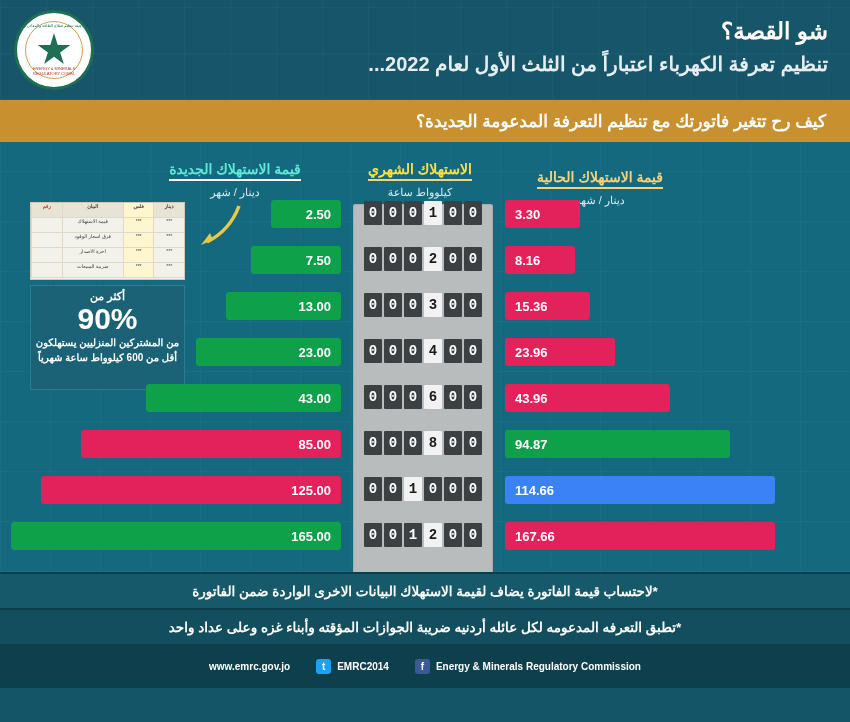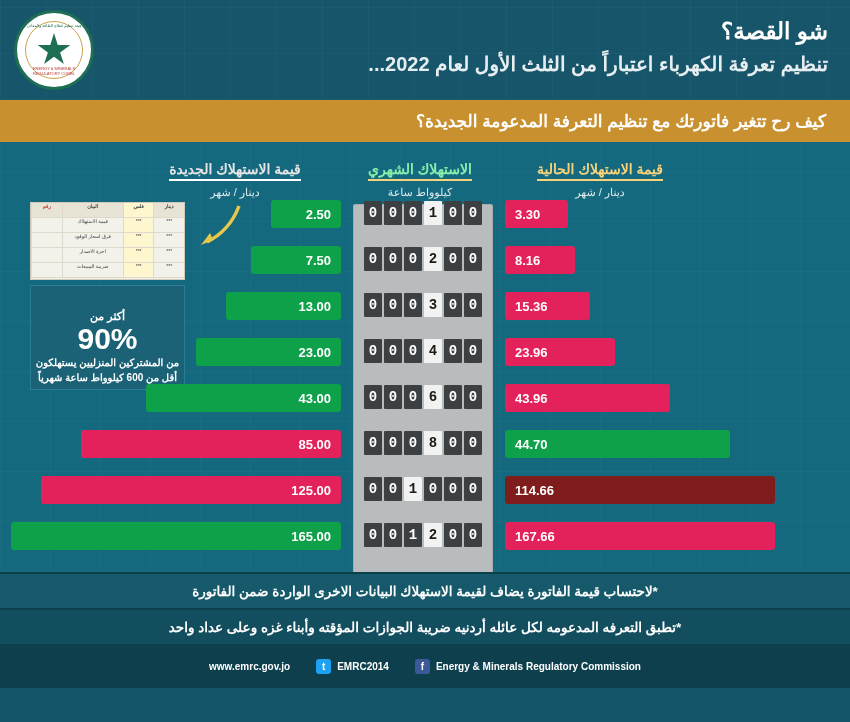--- a/index.html
+++ b/index.html
@@ -80,32 +80,32 @@
   .main::before{
     content:"";position:absolute;inset:0;
     background:
       repeating-linear-gradient(90deg, rgba(255,255,255,0.022) 0 1px, transparent 1px 50px),
       repeating-linear-gradient(0deg, rgba(255,255,255,0.022) 0 1px, transparent 1px 50px);
   }
 
   
   .col-head{ position:absolute; text-align:center; direction:rtl; }
   .col-head .t1{
-    color:#e5e5e5;font-size:14px;font-weight:bold;
+    color:#5eead4;font-size:14px;font-weight:bold;
     border-bottom:2px solid #ffffff; padding-bottom:2px; display:inline-block;
   }
-  .col-head.mid .t1{ color:#86efac; border-bottom-color:#f6d27a; }
+  .col-head.mid .t1{ color:#fde047; border-bottom-color:#f6d27a; }
   .col-head.right .t1{ color:#f6d27a; border-bottom-color:#f6d27a; }
   .col-head .t2{
     color:#dfe9ec;font-size:11px;margin-top:5px;
   }
 
   #head-new  { left:150px;  top:18px; width:170px; }
   #head-mid  { left:345px;  top:18px; width:150px; }
-  #head-cur  { left:510px;  top:18px; width:180px; }
+  #head-cur  { left:510px;  top:26px; width:180px; }
 
   
   .meter-panel{
     position:absolute; left:353px; top:62px; width:140px; height:518px;
     background:#b9bcbd; border-radius:3px;
     box-shadow: inset 0 0 0 1px #a7abac;
   }
 
   
   .rows{ position:absolute; left:0; top:0; width:850px; }
@@ -146,21 +146,21 @@
   .mt-row{ display:flex; height:15px; border-bottom:1px solid #ded9cb; font-size:5px; }
   .mt-row .c{ flex:1; border-left:1px solid #ded9cb; color:#444; padding:1px 2px; text-align:center; line-height:1.1;}
   .mt-row .c.w{ flex:2.2; }
   .mt-head{ background:#e7e4d6; font-weight:bold; color:#333; }
   .mt-row .c.y{ background:#fdf6cf; }
   .mt-row .c.r{ color:#c0392b; }
 
   .callout{
     position:absolute; left:30px; top:143px; width:155px; height:105px;
     background:#1b6276; border:1px solid #2a7d93; text-align:center;
-    direction:rtl; padding-top:24px;
+    direction:rtl; padding-top:4px;
   }
   .callout .l1{ color:#ffffff; font-size:11px; font-weight:bold; }
   .callout .big{ color:#ffffff; font-size:30px; font-weight:bold; line-height:1; margin:1px 0 2px; }
   .callout .l3{ color:#ffffff; font-size:10px; line-height:1.45; font-weight:bold;}
 
   .arrow{
     position:absolute; left:193px; top:60px; width:50px; height:50px;
   }
 
   
@@ -278,21 +278,21 @@
             <span class="lbl">2.50</span>
           </div>
           <div class="meter">
             <span class="digit">0</span>
             <span class="digit">0</span>
             <span class="digit">0</span>
             <span class="digit hl">1</span>
             <span class="digit">0</span>
             <span class="digit">0</span>
           </div>
-          <div class="bar bar-cur" style="width: 63px; background: rgb(227, 33, 91);">
+          <div class="bar bar-cur" style="width: 75px; background: rgb(227, 33, 91);">
             <span class="lbl">3.30</span>
           </div>
         </div>
         <div class="row" style="top: 104px;">
           <div class="bar bar-new" style="width: 90px; background: rgb(15, 160, 74);">
             <span class="lbl">7.50</span>
           </div>
           <div class="meter">
             <span class="digit">0</span>
             <span class="digit">0</span>
@@ -359,36 +359,36 @@
           </div>
           <div class="meter">
             <span class="digit">0</span>
             <span class="digit">0</span>
             <span class="digit">0</span>
             <span class="digit hl">8</span>
             <span class="digit">0</span>
             <span class="digit">0</span>
           </div>
           <div class="bar bar-cur" style="width: 225px; background: rgb(15, 160, 74);">
-            <span class="lbl">44.70</span>
+            <span class="lbl">94.87</span>
           </div>
         </div>
         <div class="row" style="top: 334px;">
           <div class="bar bar-new" style="width: 300px; background: rgb(227, 33, 91);">
             <span class="lbl">125.00</span>
           </div>
           <div class="meter">
             <span class="digit">0</span>
             <span class="digit">0</span>
             <span class="digit hl">1</span>
             <span class="digit">0</span>
             <span class="digit">0</span>
             <span class="digit">0</span>
           </div>
-          <div class="bar bar-cur" style="width: 270px; background: #7f1d1d;">
+          <div class="bar bar-cur" style="width: 270px; background: #3b82f6;">
             <span class="lbl">114.66</span>
           </div>
         </div>
         <div class="row" style="top: 380px;">
           <div class="bar bar-new" style="width: 330px; background: rgb(15, 160, 74);">
             <span class="lbl">165.00</span>
           </div>
           <div class="meter">
             <span class="digit">0</span>
             <span class="digit">0</span>

